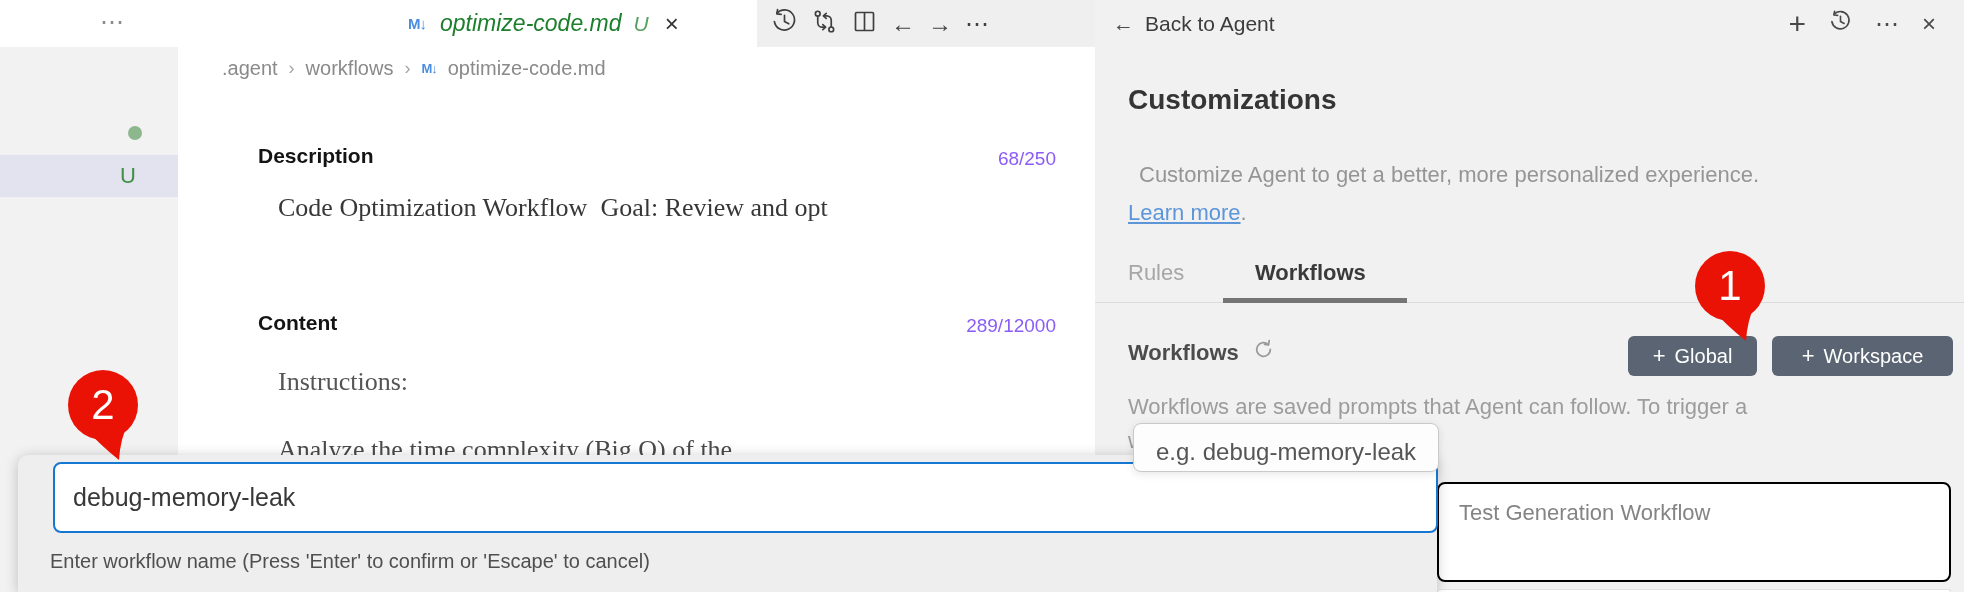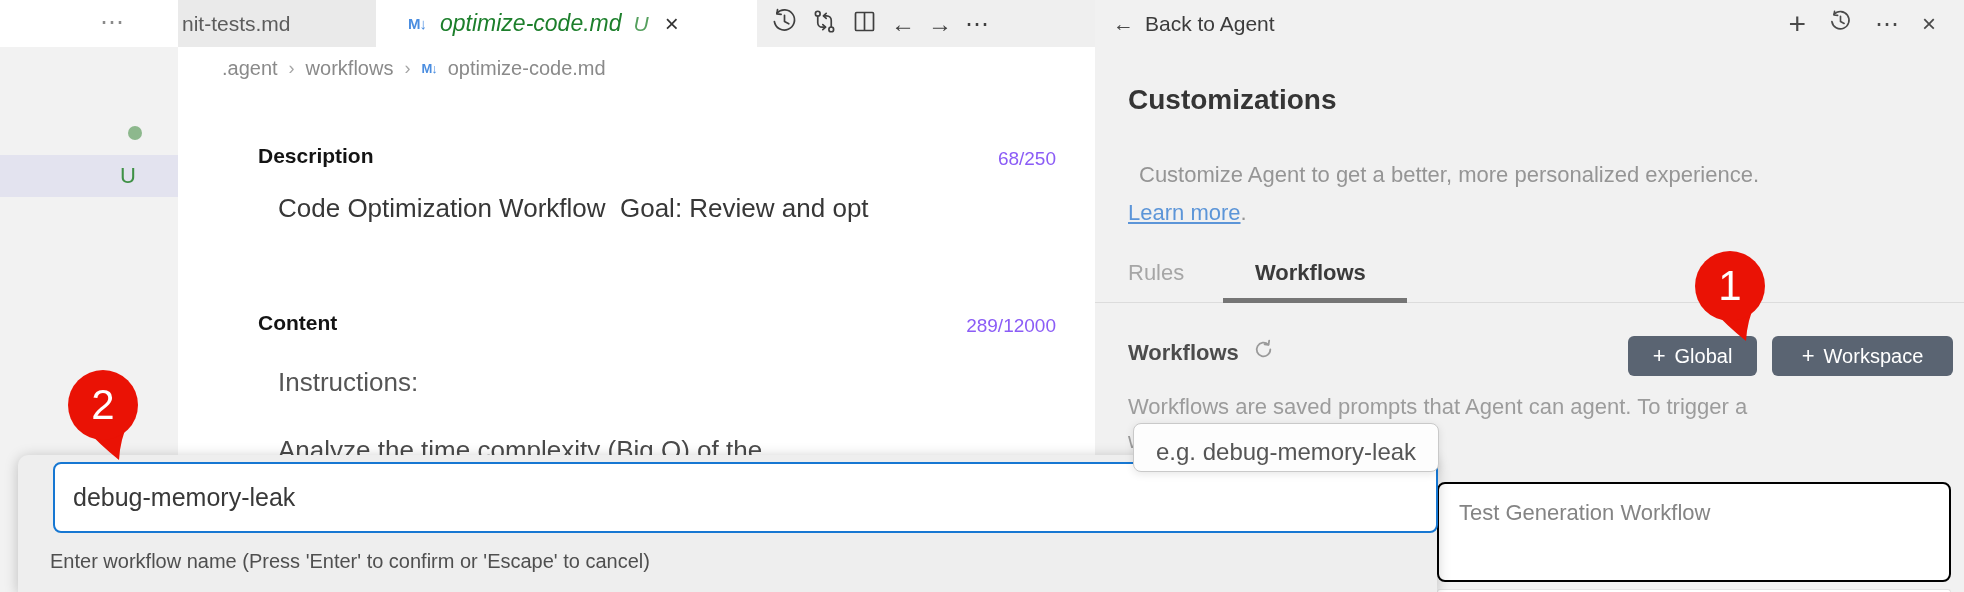--- a/index.html
+++ b/index.html
@@ -33,21 +33,21 @@
   .gutter-u { position:absolute; left:120px; top:0; line-height:42px; font-size:22px; color:#3f9146; }
 
   
   .editor { position:absolute; left:178px; top:47px; width:917px; height:545px; background:#fff; overflow:hidden; }
   .breadcrumb { position:absolute; left:44px; top:6px; height:30px; display:flex; align-items:center;
                 gap:11px; font-size:20px; color:#8a8a8a; }
   .bc-sep { color:#a5a5a5; font-size:18px; }
   .bc-md { color:#4a8de0; font-weight:700; font-size:13px; letter-spacing:-1px; }
   .form-label { position:absolute; font-size:21px; font-weight:700; color:#141414; }
   .form-counter { position:absolute; right:39px; font-size:19px; color:#8b5cf6; }
-  .mono { font-family:Liberation Sans, sans-serif; font-size:26px; white-space:pre; }
+  .mono { font-family:Liberation Serif, serif; font-size:26px; white-space:pre; }
   .value-desc  { position:absolute; left:100px; top:146px; width:760px; overflow:hidden; color:#373737; }
   .value-line1 { position:absolute; left:100px; top:320px; color:#555; }
   .value-line2 { position:absolute; left:100px; top:388px; width:760px; overflow:hidden; color:#4a4a4a; }
 
   
   .panel { position:absolute; left:1095px; top:0; width:869px; height:592px; background:#f1f1f1; }
   .back { position:absolute; left:18px; top:0; height:47px; display:flex; align-items:center; gap:11px;
           color:#3c3c3c; font-size:21px; cursor:pointer; }
   .back-arrow { font-size:21px; color:#4a4a4a; }
   .panel-icons { position:absolute; right:28px; top:0; height:47px; display:flex; align-items:center;
@@ -99,23 +99,20 @@
   .pin-1 { left:1692px; top:251px; }
   .pin-2 { left:65px;  top:370px; }
 </style>
 </head>
 <body>
 
 <div id="app">
 
   <div class="tabbar">
     <span class="tab-overflow">⋯</span>
-    <div class="tab1">
-      <span>nit-tests.md</span>
-    </div>
     <div class="tab2">
       <span class="md-icon">M↓</span>
       <span class="tab2-label">optimize-code.md</span>
       <span class="tab2-u">U</span>
       <span class="tab2-close">×</span>
     </div>
     <div class="tab-actions">
       <span class="svg-icon">
         <svg width="27" height="27" viewBox="0 0 24 24" fill="none" stroke="#3f3f3f" stroke-width="1.5" stroke-linecap="round" stroke-linejoin="round">
           <path d="M5.2 4.6 A 9 9 0 1 1 3 12"></path>
@@ -213,21 +210,21 @@
 
     <button class="btn btn-global">
       <span class="plus">+</span>
       <span>Global</span>
     </button>
     <button class="btn btn-workspace">
       <span class="plus">+</span>
       <span>Workspace</span>
     </button>
 
-    <div class="wf-desc1">Workflows are saved prompts that Agent can agent. To trigger a</div>
+    <div class="wf-desc1">Workflows are saved prompts that Agent can follow. To trigger a</div>
     <div class="wf-desc2">w</div>
 
     <div class="wf-card">
       <div class="wf-card-title">Test Generation Workflow</div>
     </div>
     <div class="wf-card2"></div>
   </div>
 
   <div class="quick">
     <input class="quick-input" type="text" value="debug-memory-leak" style="">

